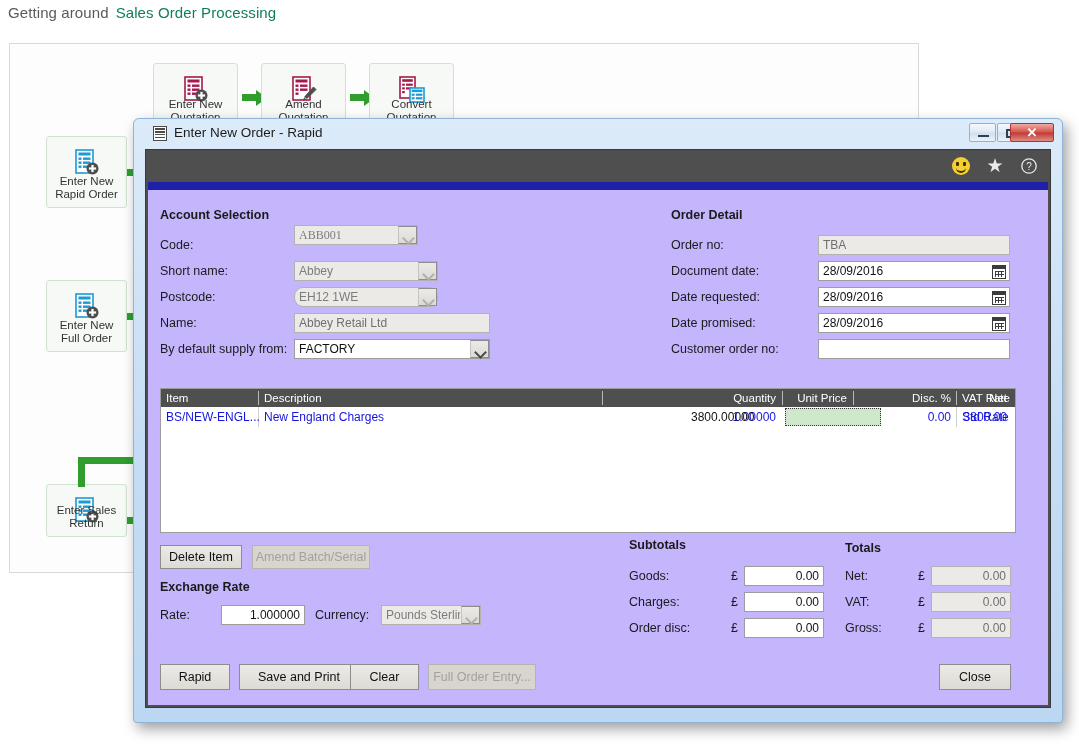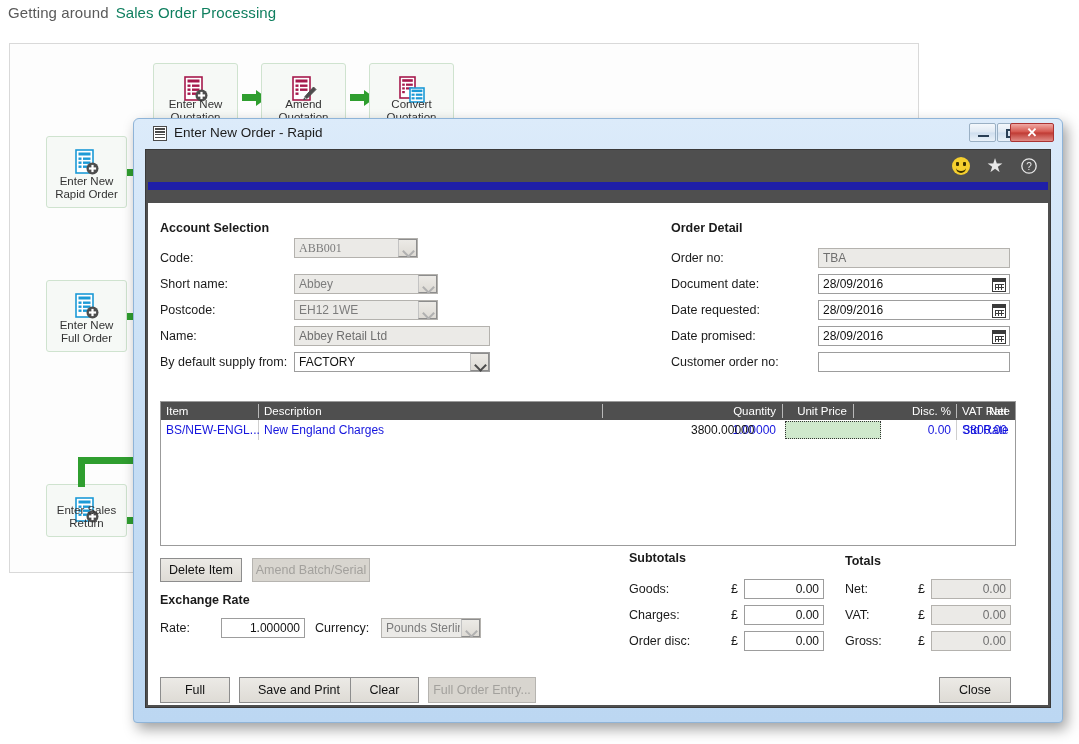--- a/index.html
+++ b/index.html
@@ -89,21 +89,21 @@
   #icon-smiley .m{position:absolute;left:4px;right:4px;top:9px;height:5px;border-bottom:2px solid #3a3000;border-radius:0 0 8px 8px;}
   #icon-star{right:46px;color:#e9e9e9;font-size:19px;line-height:18px;text-align:center;}
   #icon-help{right:12px;color:#e9e9e9;font-size:17px;line-height:18px;text-align:center;}
 
   #blue-bar{position:absolute;left:2px;right:2px;top:32px;height:8px;background:#1f1fa8;}
 
   #dlg-content{
     position:absolute;left:2px;right:2px;top:40px;bottom:2px;
     background:#d4d0c8;background:#d5d2cc;
   }
-  #dlg-content{background:#ffffff;margin-top:13px;}
+  #dlg-content{background:#c4b5fd;}
 
   
   .sect-title{position:absolute;font-size:12.5px;font-weight:bold;color:#1b1b1b;}
   .flabel{position:absolute;font-size:12.5px;color:#1b1b1b;}
 
   .fld{
     position:absolute;box-sizing:border-box;height:20px;
     border:1px solid #9d9d9d;background:#fff;
     font-size:12px;color:#111;line-height:18px;padding:0 4px;
     font-family:"Liberation Sans", sans-serif;
@@ -372,21 +372,21 @@
         <div class="btn"></div>
       </div>
 
       <div class="flabel" style="left:12px;top:74px;">Short name:</div>
       <div class="combo ro" style="left:146px;top:71px;width:144px;">
         <div class="val">Abbey</div>
         <div class="btn"></div>
       </div>
 
       <div class="flabel" style="left:12px;top:100px;">Postcode:</div>
-      <div class="combo ro" style="left:146px;top:97px;width:144px;">
+      <div class="combo ro" style="left:146px;top:97px;width:144px;border-radius:9px;">
         <div class="val">EH12 1WE</div>
         <div class="btn"></div>
       </div>
 
       <div class="flabel" style="left:12px;top:126px;">Name:</div>
       <div class="fld ro" style="left:146px;top:123px;width:196px;"><span>Abbey Retail Ltd</span></div>
 
       <div class="flabel" style="left:12px;top:152px;">By default supply from:</div>
       <div class="combo" style="left:146px;top:149px;width:196px;">
         <div class="val">FACTORY</div>
@@ -490,21 +490,21 @@
       <div class="fld ro rt" style="left:783px;top:376px;width:80px;"><span>0.00</span></div>
 
       <div class="flabel" style="left:697px;top:405px;">VAT:</div>
       <div class="cur" style="left:770px;top:405px;">£</div>
       <div class="fld ro rt" style="left:783px;top:402px;width:80px;"><span>0.00</span></div>
 
       <div class="flabel" style="left:697px;top:431px;">Gross:</div>
       <div class="cur" style="left:770px;top:431px;">£</div>
       <div class="fld ro rt" style="left:783px;top:428px;width:80px;"><span>0.00</span></div>
 
-      <div class="btn" style="left:12px;top:474px;width:70px;height:26px;line-height:24px;">Full</div>
+      <div class="btn" style="left:12px;top:474px;width:70px;height:26px;line-height:24px;">Rapid</div>
       <div class="btn" style="left:91px;top:474px;width:120px;height:26px;line-height:24px;">Save and Print</div>
       <div class="btn" style="left:202px;top:474px;width:69px;height:26px;line-height:24px;">Clear</div>
       <div class="btn dis" style="left:280px;top:474px;width:108px;height:26px;line-height:24px;">Full Order Entry...</div>
       <div class="btn" style="left:791px;top:474px;width:72px;height:26px;line-height:24px;">Close</div>
 
     </div>
   </div>
 </div>
 
 </body></html>

